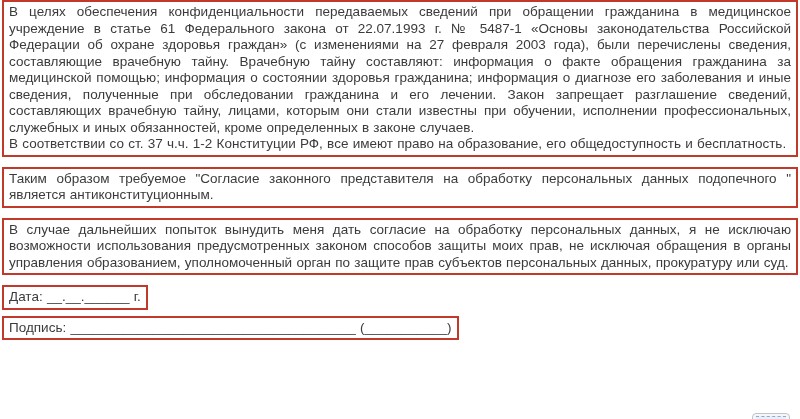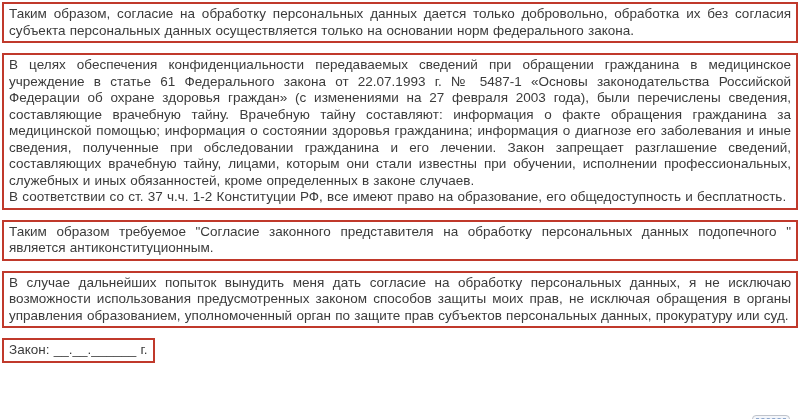--- a/index.html
+++ b/index.html
@@ -48,39 +48,39 @@
     height:8px;
     border-top:1px dashed #8fa8cc;
     background:#e9effa;
   }
 </style>
 </head>
 <body>
 
 <div class="page">
 
-  <div class="block first">
-    <p>Таким образом, согласие на обработку персональных данных дается только добровольно, обработка их без согласия субъекта персональных данных осуществляется только на основании норм федерального закона.</p>
-  </div>
 
   <div class="block">
     <p>В целях обеспечения конфиденциальности передаваемых сведений при обращении гражданина в медицинское учреждение в статье 61 Федерального закона от 22.07.1993 г. № 5487-1 «Основы законодательства Российской Федерации об охране здоровья граждан» (с изменениями на 27 февраля 2003 года), были перечислены сведения, составляющие врачебную тайну. Врачебную тайну составляют: информация о факте обращения гражданина за медицинской помощью; информация о состоянии здоровья гражданина; информация о диагнозе его заболевания и иные сведения, полученные при обследовании гражданина и его лечении. Закон запрещает разглашение сведений, составляющих врачебную тайну, лицами, которым они стали известны при обучении, исполнении профессиональных, служебных и иных обязанностей, кроме определенных в законе случаев.</p>
     <p>В соответствии со ст. 37 ч.ч. 1-2 Конституции РФ, все имеют право на образование, его общедоступность и бесплатность.</p>
   </div>
 
   <div class="block">
     <p>Таким образом требуемое "Согласие законного представителя на обработку персональных данных подопечного " является антиконституционным.</p>
   </div>
 
   <div class="block">
     <p>В случае дальнейших попыток вынудить меня дать согласие на обработку персональных данных, я не исключаю возможности использования предусмотренных законом способов защиты моих прав, не исключая обращения в органы управления образованием, уполномоченный орган по защите прав субъектов персональных данных, прокуратуру или суд.</p>
   </div>
 
   <div class="block fit">
-    <p class="blank-line">Закон: __.__.______ г.</p>
+    <p class="blank-line">Дата: __.__.______ г.</p>
   </div>
 
+  <div class="block fit">
+    <p class="blank-line">Подпись: ______________________________________ (___________)</p>
+  </div>
 
   <div class="partial-button">
     <div class="inner"></div>
   </div>
 
 </div>
 
 </body></html>

